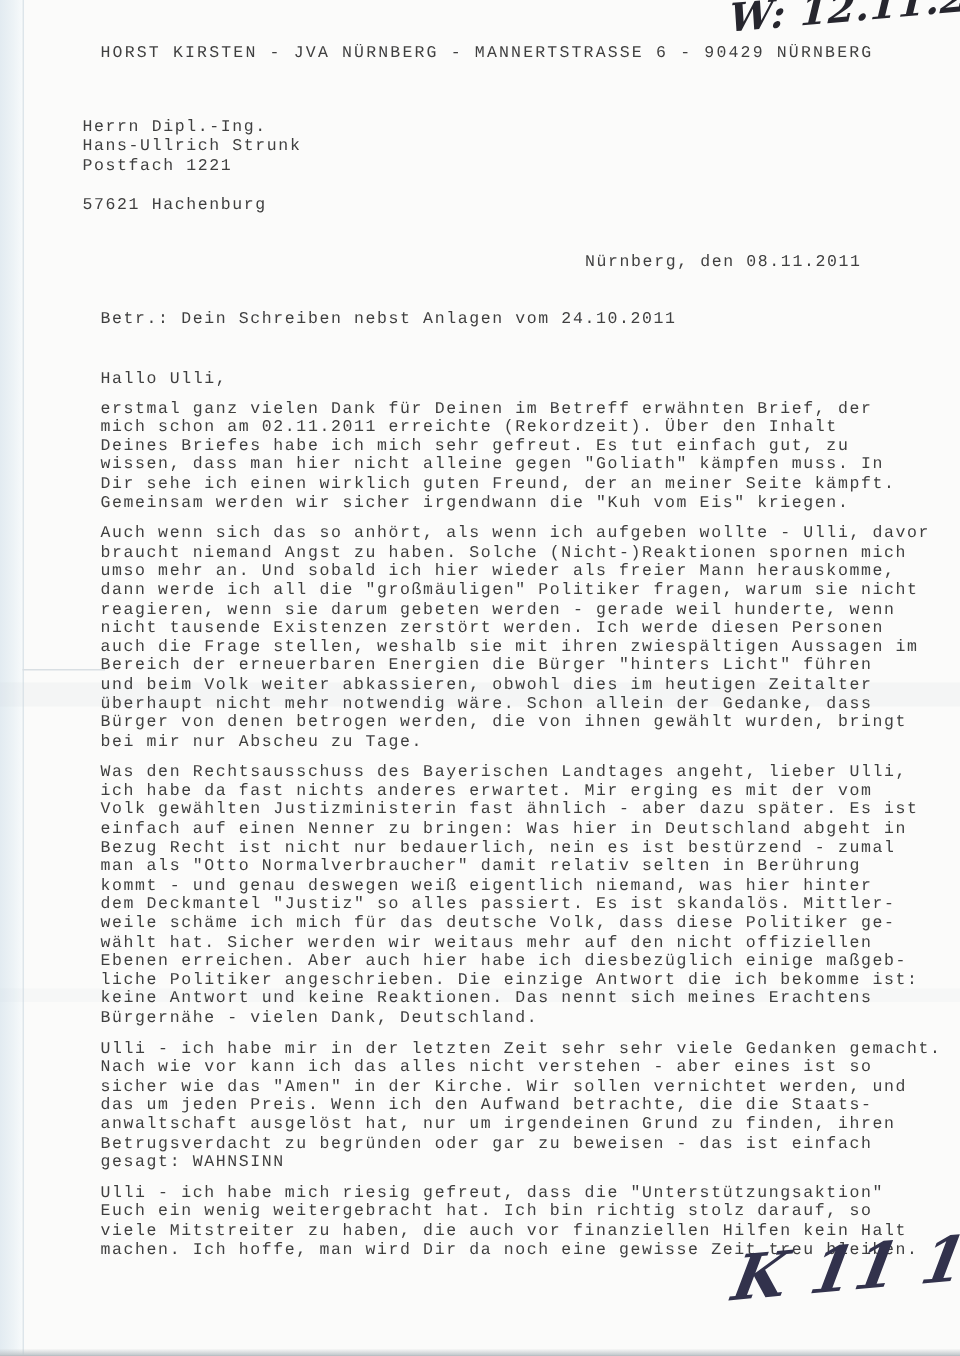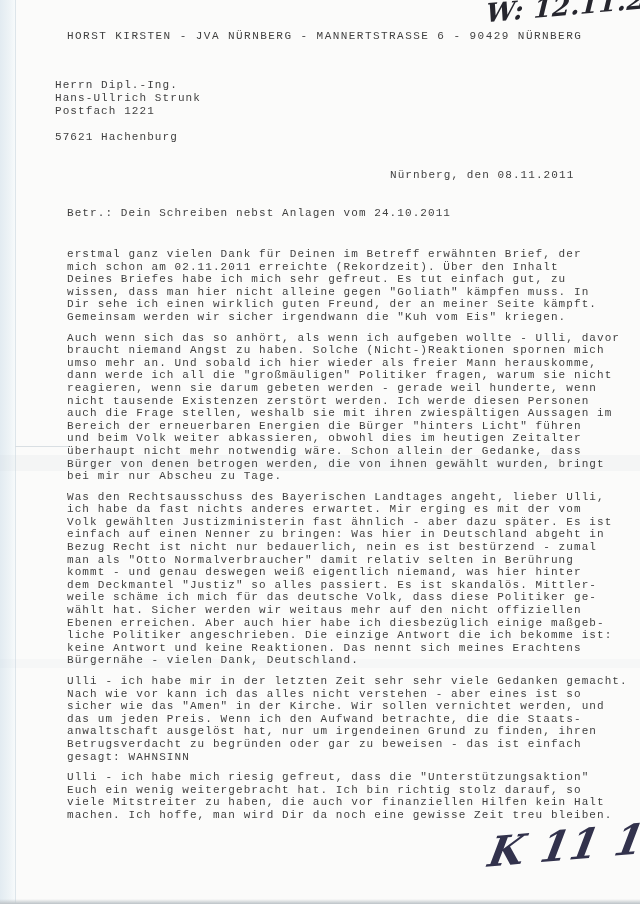--- a/index.html
+++ b/index.html
@@ -90,20 +90,21 @@
 Hans-Ullrich Strunk
 Postfach 1221
 
 57621 Hachenburg</div>
 
   <div class="typed date-line">Nürnberg, den 08.11.2011</div>
 
   <div class="typed subject-line">Betr.: Dein Schreiben nebst Anlagen vom 24.10.2011</div>
 
   <div class="typed body-block">
+    <p class="salutation">Hallo Ulli,</p>
     <p class="para">erstmal ganz vielen Dank für Deinen im Betreff erwähnten Brief, der
 mich schon am 02.11.2011 erreichte (Rekordzeit). Über den Inhalt
 Deines Briefes habe ich mich sehr gefreut. Es tut einfach gut, zu
 wissen, dass man hier nicht alleine gegen "Goliath" kämpfen muss. In
 Dir sehe ich einen wirklich guten Freund, der an meiner Seite kämpft.
 Gemeinsam werden wir sicher irgendwann die "Kuh vom Eis" kriegen.</p>
     <p class="para">Auch wenn sich das so anhört, als wenn ich aufgeben wollte - Ulli, davor
 braucht niemand Angst zu haben. Solche (Nicht-)Reaktionen spornen mich
 umso mehr an. Und sobald ich hier wieder als freier Mann herauskomme,
 dann werde ich all die "großmäuligen" Politiker fragen, warum sie nicht

